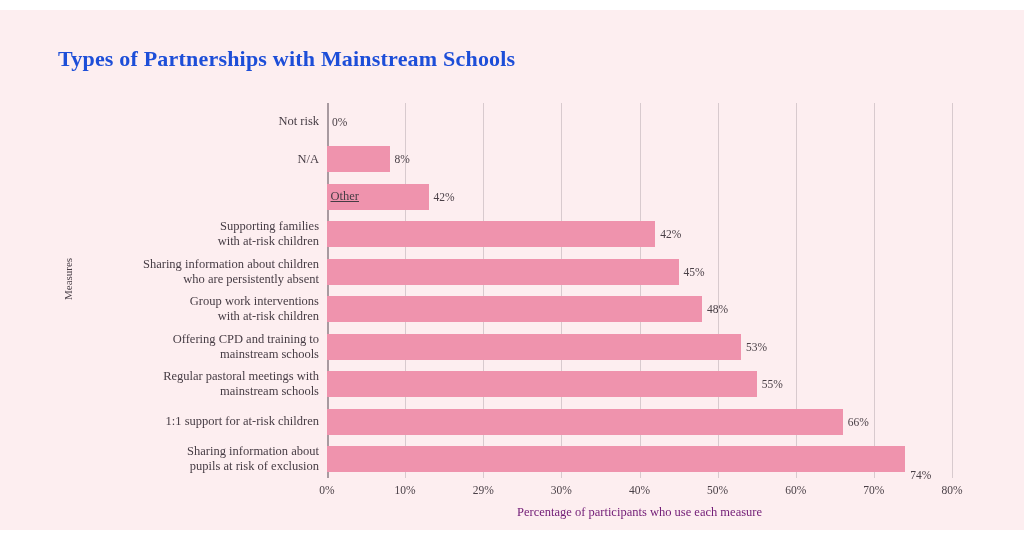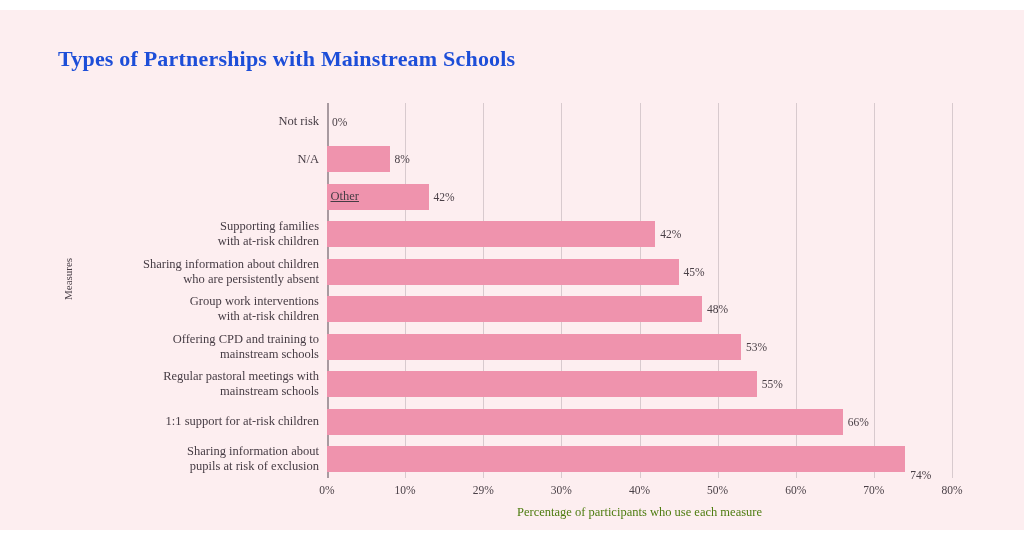--- a/index.html
+++ b/index.html
@@ -95,21 +95,21 @@
     transform: translateX(-50%);
     font-family: "Liberation Serif", serif;
   }
   #xlabel {
     position: absolute;
     left: 327px;
     top: 495px;
     width: 625px;
     text-align: center;
     font-size: 12.5px;
-    color: #4d7c0f;
+    color: #701a75;
     font-family: "Liberation Serif", serif;
   }
   #ylabel {
     position: absolute;
     left: 62px;
     top: 290px;
     font-size: 11px;
     color: #463c44;
     transform: rotate(-90deg);
     transform-origin: left top;

